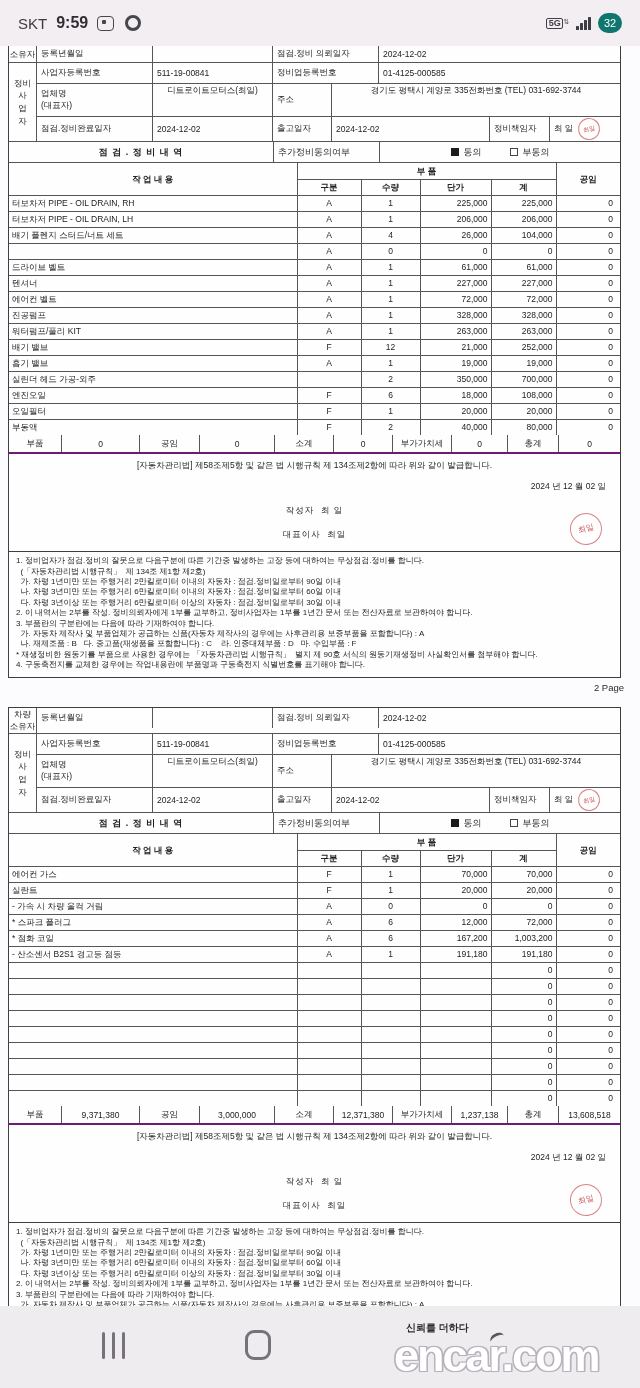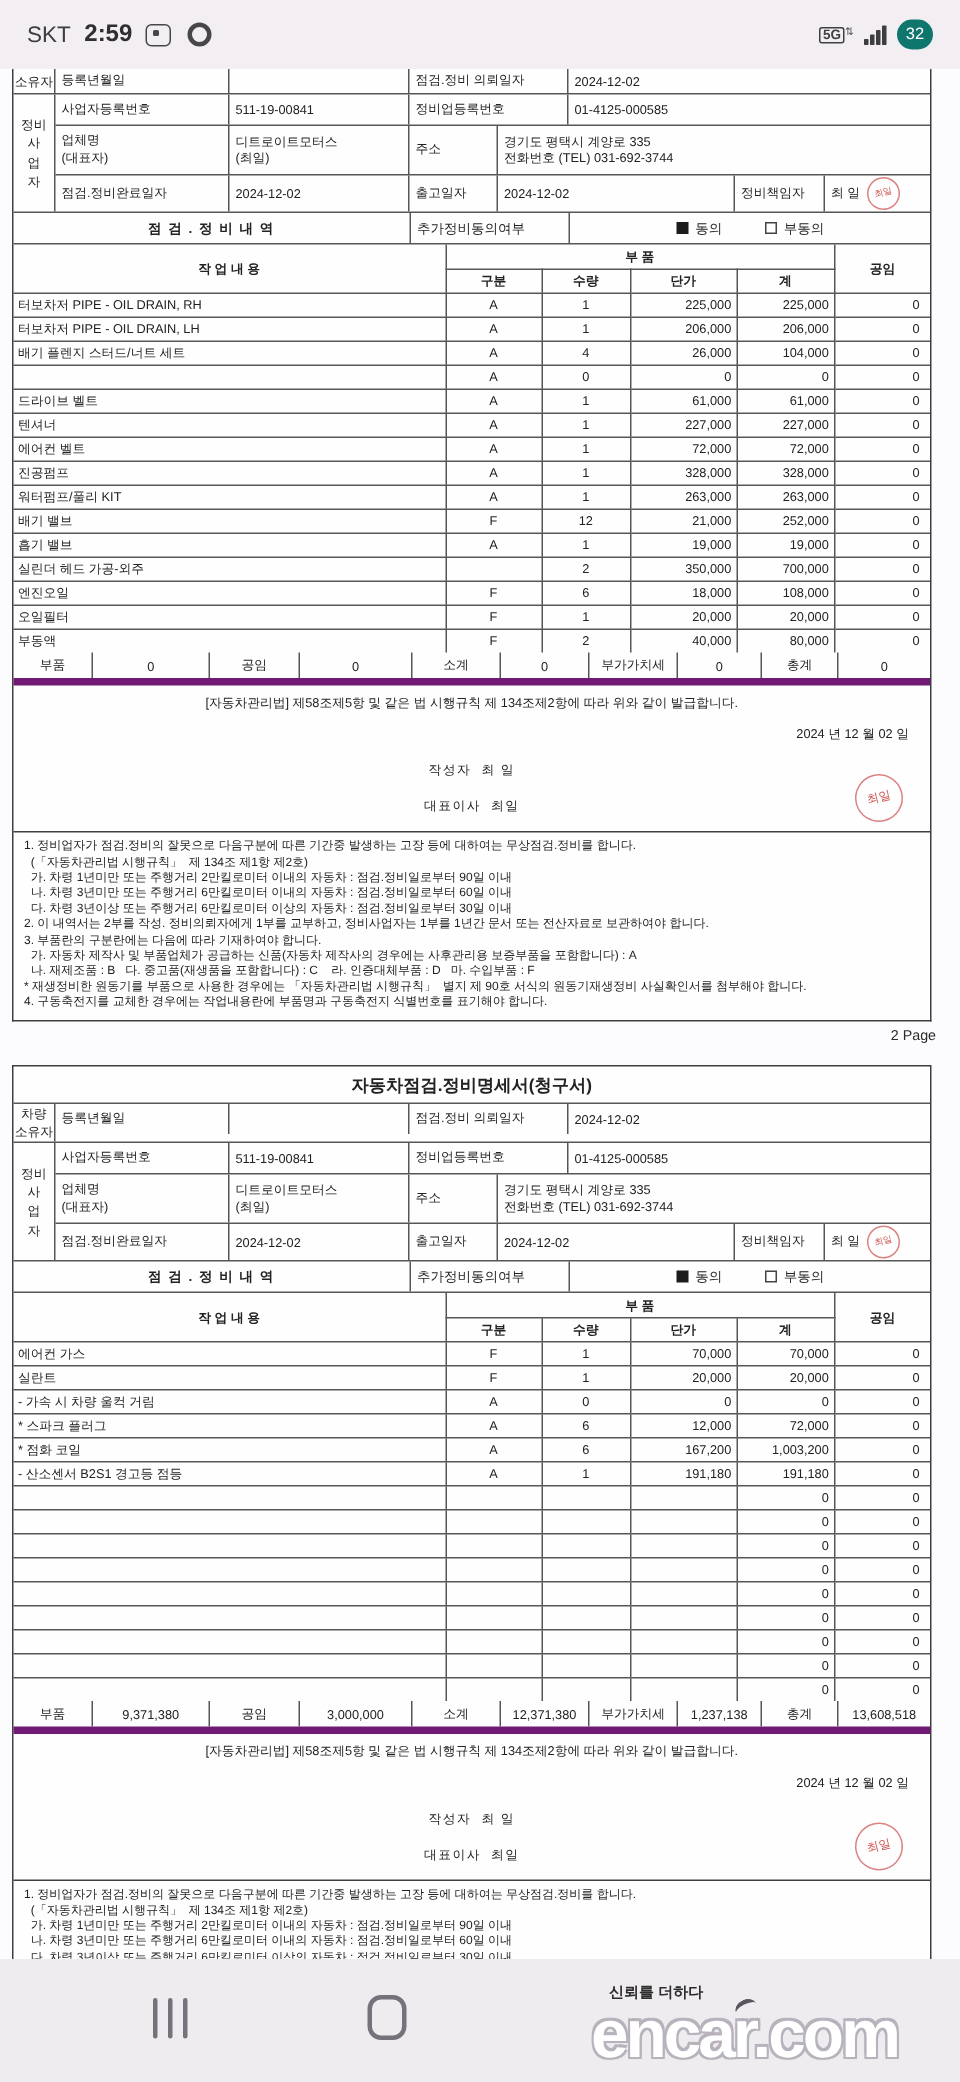--- a/index.html
+++ b/index.html
@@ -26,42 +26,42 @@
   .cell{display:flex;align-items:center;padding:1px 4px;box-sizing:border-box;}
   .cell+.cell{border-left:1px solid #565656;}
   .vblock{display:flex;border-bottom:1px solid #565656;}
   .vlabel{width:27px;border-right:1px solid #565656;display:flex;align-items:center;justify-content:center;text-align:center;white-space:pre-line;font-size:8.5px;line-height:1.5;}
   .vrows{flex:1;min-width:0;}
   .vrows .irow{border-bottom:1px solid #565656;}
   .vrows .irow:last-child{border-bottom:none;}
   .w-l1{width:115px;}.w-v1{width:120px;}.w-l2{width:106px;}
   .w-s1{width:59px;}.w-m{width:158px;}.w-s2{width:60px;}
   .flex1{flex:1;min-width:0;}
-  .two-line{flex-direction:column;align-items:flex-start;justify-content:center;line-height:1.35;}
+  .two-line{flex-direction:row;align-items:flex-start;justify-content:center;line-height:1.35;}
   .pre{white-space:pre-line;}
   .row-tall{min-height:32px;}
   .clip .irow{min-height:16px;}
   .title-row{border-bottom:1px solid #565656;text-align:center;font-weight:bold;font-size:11.5px;padding:5px 0 4px;}
   .section-row{font-size:9px;text-align:right;}
   .sec-title{width:264px;justify-content:center;font-weight:bold;letter-spacing:1px;}
   .consent{gap:5px;justify-content:center;}
   .sq-f{width:8px;height:8px;background:#1c1c1c;display:inline-block;}
   .sq-e{width:8px;height:8px;border:1px solid #444;display:inline-block;box-sizing:border-box;}
   .consent .gap{width:18px;}
   
   .wtable{width:100%;border-collapse:collapse;border:hidden;table-layout:fixed;}
   .wtable th,.wtable td{border:1px solid #565656;font-size:8.5px;padding:1.5px 3px;line-height:1.25;overflow:hidden;white-space:nowrap;}
   .wtable th{font-weight:bold;text-align:center;padding:2.5px 3px;}
   .wtable td{height:12px;}
   td.nm{text-align:left;}
   td.ct{text-align:center;}
   td.rt{text-align:right;}
   td.labor{padding-right:7px;}
   
-  .trow{display:flex;border-bottom:5px solid #701a75;font-size:8.5px;min-height:17px;}
+  .trow{display:flex;border-bottom:2px solid #701a75;font-size:8.5px;min-height:17px;}
   .trow .cell{justify-content:center;}
   .t1{width:52px;}.t2{width:78px;}.t3{width:60px;}.t4{width:75px;}.t5{width:59px;}
   .t6{width:59px;}.t7{width:59px;}.t8{width:56px;}.t9{width:51px;}
   
   .cert{border-bottom:1.4px solid #3e3e3e;position:relative;padding:6px 10px 10px;}
   .legal{text-align:center;font-size:8.5px;}
   .cdate{text-align:right;font-size:8.5px;margin:9px 4px 0 0;}
   .cline{text-align:center;font-size:8.5px;margin-top:12px;letter-spacing:1px;}
   .stamp{border:1.6px solid rgba(195,48,48,.6);color:rgba(195,48,48,.85);border-radius:50%;display:flex;align-items:center;justify-content:center;transform:rotate(-14deg);line-height:1;}
   .stamp.sm{width:20px;height:20px;font-size:6px;margin-left:2px;flex:none;}
@@ -82,21 +82,21 @@
   .brand{font-size:45px;font-weight:bold;letter-spacing:-2px;line-height:0.95;color:#fff;
     text-shadow:-1.4px -1.4px 0 #b7b2bb,1.4px -1.4px 0 #b7b2bb,-1.4px 1.4px 0 #b7b2bb,1.4px 1.4px 0 #b7b2bb,0 0 2px #b7b2bb;}
   .accent{position:absolute;left:96px;top:12px;width:15px;height:9px;border-top:3px solid #5a565e;border-radius:50% 50% 0 0;transform:rotate(-26deg);}
 </style>
 </head>
 <body>
 
 <div class="statusbar">
   <div class="sb-left">
     <span class="carrier">SKT</span>
-    <span class="clock">2:59</span>
+    <span class="clock">9:59</span>
     <span class="cap-icon"></span>
     <span class="ring-icon"></span>
   </div>
   <div class="sb-right">
     <span class="net5g">
       <span class="badge">5G</span>
       <span class="arrows">⇅</span>
     </span>
     <span class="sigbars">
       <i style="height:4px"></i>
@@ -373,21 +373,20 @@
       <div class="fn">  나. 재제조품 : B   다. 중고품(재생품을 포함합니다) : C    라. 인증대체부품 : D   마. 수입부품 : F</div>
       <div class="fn">* 재생정비한 원동기를 부품으로 사용한 경우에는 「자동차관리법 시행규칙」  별지 제 90호 서식의 원동기재생정비 사실확인서를 첨부해야 합니다.</div>
       <div class="fn">4. 구동축전지를 교체한 경우에는 작업내용란에 부품명과 구동축전지 식별번호를 표기해야 합니다.</div>
     </div>
 </div>
 <div class="pagelabel">2 Page</div>
 
 <div class="docgap"></div>
 
 <div class="page">
-  <div class="title-row">자동차점검.정비명세서(청구서)</div>
 
   <div class="vblock">
     <div class="vlabel pre">차량
 소유자</div>
     <div class="vrows">
       <div class="irow">
         <div class="cell w-l1">등록년월일</div>
         <div class="cell w-v1"></div>
         <div class="cell w-l2">점검.정비 의뢰일자</div>
         <div class="cell flex1">2024-12-02</div>

